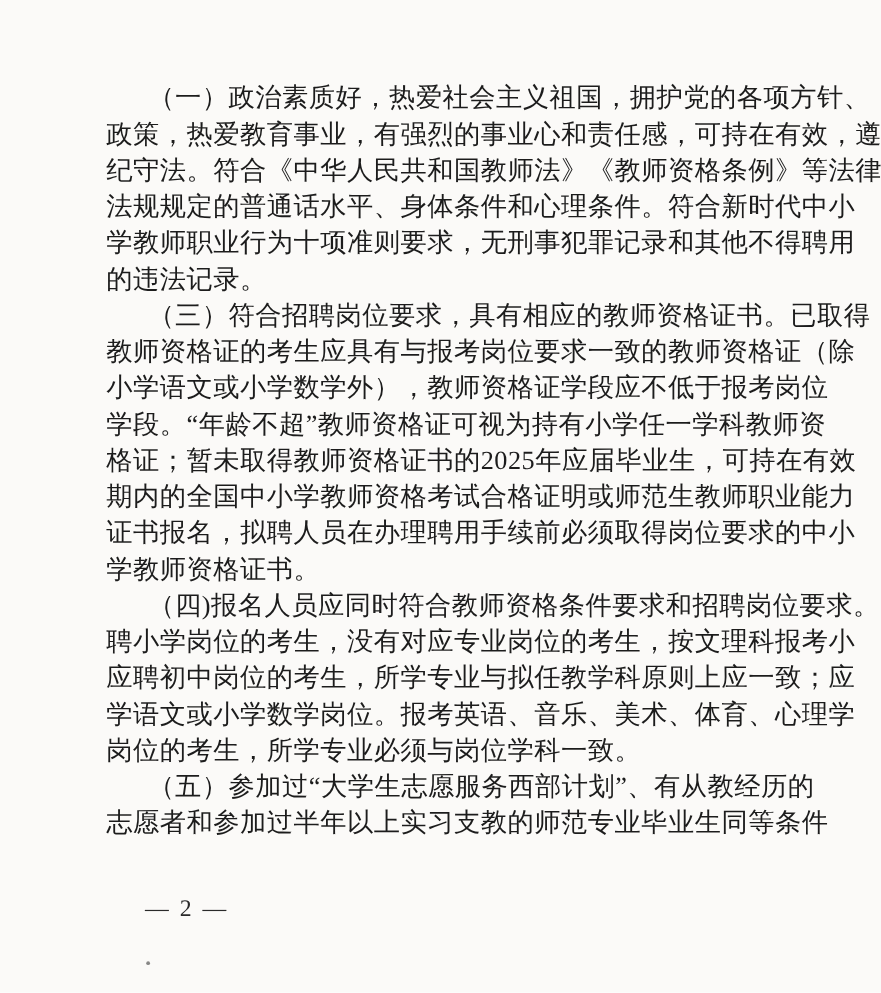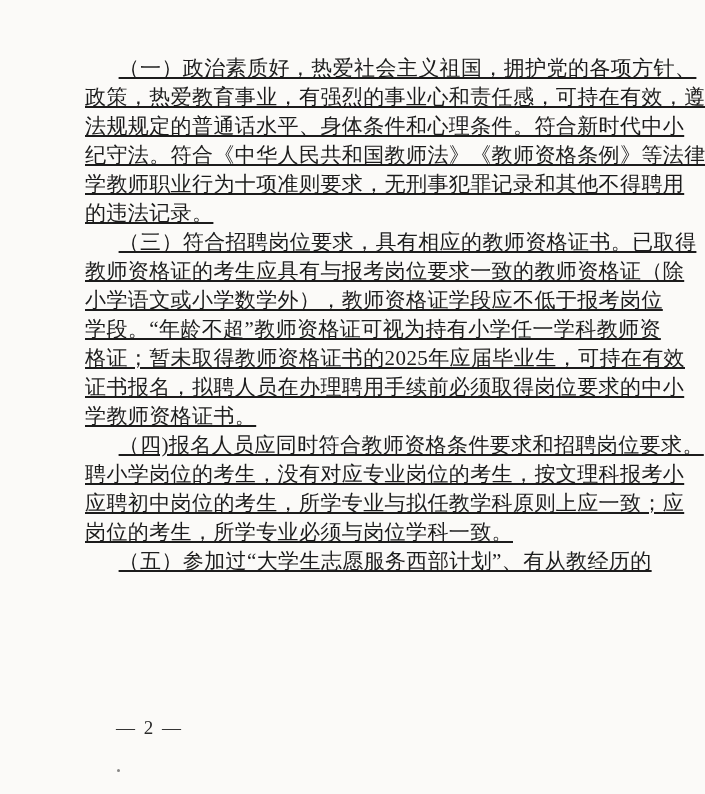--- a/index.html
+++ b/index.html
@@ -15,24 +15,23 @@
   }
   .page {
     position: relative;
     width: 705px;
     height: 794px;
     background: #fbfaf8;
   }
   .body-text {
     position: absolute;
     left: 85px;
-    top: 54px;
+    top: 64px;
     width: 548px;
     color: #1c1c1c;
-    text-decoration: underline;
   }
   .para {
     margin: 0;
     padding: 0;
   }
   .line {
     display: block;
     white-space: nowrap;
     font-size: 21px;
     line-height: 29px;
@@ -63,46 +62,49 @@
 </style>
 </head>
 <body>
 
 <div class="page">
   <div class="body-text">
 
     <p class="para">
       <span class="line first">（一）政治素质好，热爱社会主义祖国，拥护党的各项方针、</span>
       <span class="line">政策，热爱教育事业，有强烈的事业心和责任感，可持在有效，遵</span>
+      <span class="line">纪守法。符合《中华人民共和国教师法》《教师资格条例》等法律</span>
       <span class="line">法规规定的普通话水平、身体条件和心理条件。符合新时代中小</span>
-      <span class="line">纪守法。符合《中华人民共和国教师法》《教师资格条例》等法律</span>
       <span class="line">学教师职业行为十项准则要求，无刑事犯罪记录和其他不得聘用</span>
       <span class="line">的违法记录。</span>
     </p>
 
 
     <p class="para">
       <span class="line first">（三）符合招聘岗位要求，具有相应的教师资格证书。已取得</span>
       <span class="line">教师资格证的考生应具有与报考岗位要求一致的教师资格证（除</span>
       <span class="line">小学语文或小学数学外），教师资格证学段应不低于报考岗位</span>
       <span class="line">学段。“年龄不超”教师资格证可视为持有小学任一学科教师资</span>
       <span class="line">格证；暂未取得教师资格证书的2025年应届毕业生，可持在有效</span>
+      <span class="line">期内的全国中小学教师资格考试合格证明或师范生教师职业能力</span>
       <span class="line">证书报名，拟聘人员在办理聘用手续前必须取得岗位要求的中小</span>
       <span class="line">学教师资格证书。</span>
     </p>
 
     <p class="para">
       <span class="line first">（四)报名人员应同时符合教师资格条件要求和招聘岗位要求。</span>
       <span class="line">聘小学岗位的考生，没有对应专业岗位的考生，按文理科报考小</span>
       <span class="line">应聘初中岗位的考生，所学专业与拟任教学科原则上应一致；应</span>
+      <span class="line">学语文或小学数学岗位。报考英语、音乐、美术、体育、心理学</span>
       <span class="line">岗位的考生，所学专业必须与岗位学科一致。</span>
     </p>
 
     <p class="para">
       <span class="line first">（五）参加过“大学生志愿服务西部计划”、有从教经历的</span>
+      <span class="line">志愿者和参加过半年以上实习支教的师范专业毕业生同等条件</span>
     </p>
 
   </div>
 
   <div class="footer">
     <span>—  2  —</span>
   </div>
 
   <div class="ink-dot"></div>
 </div>

